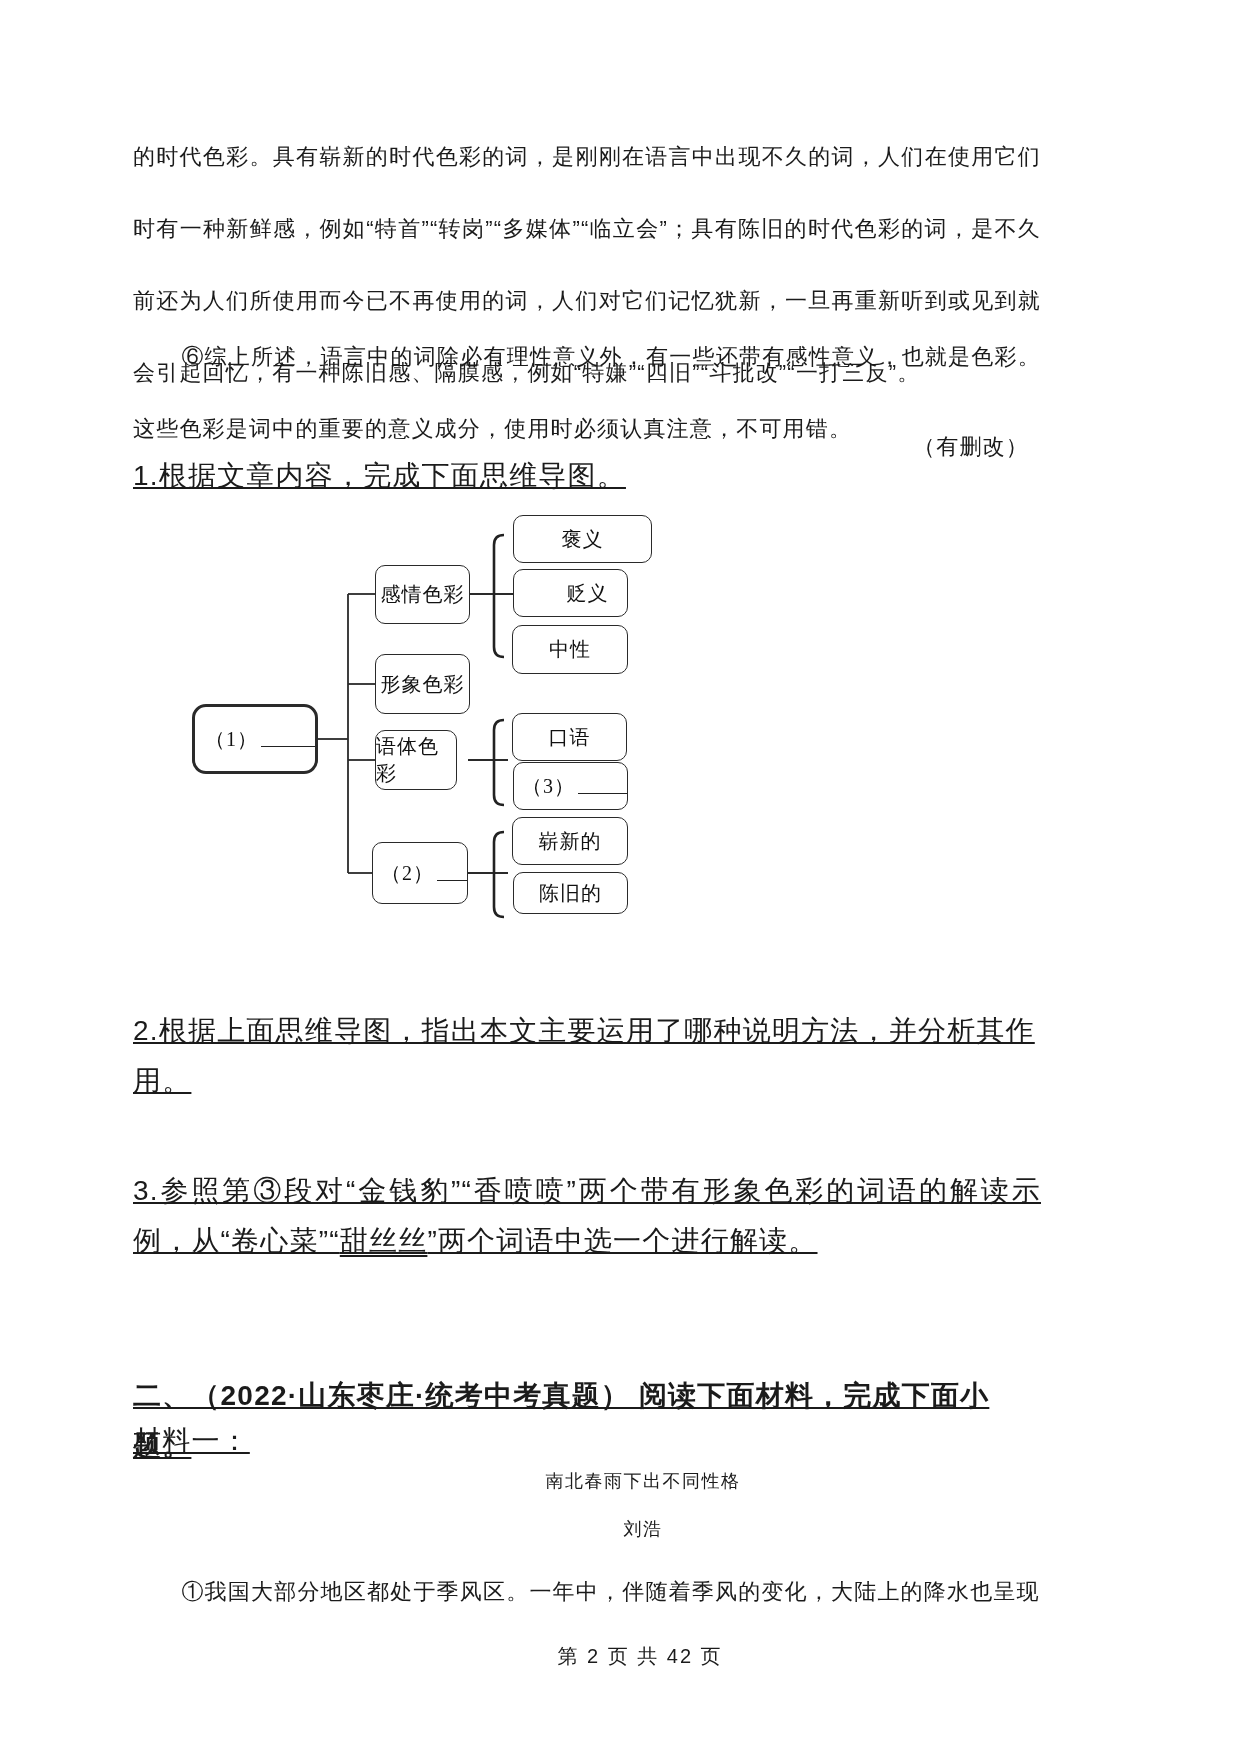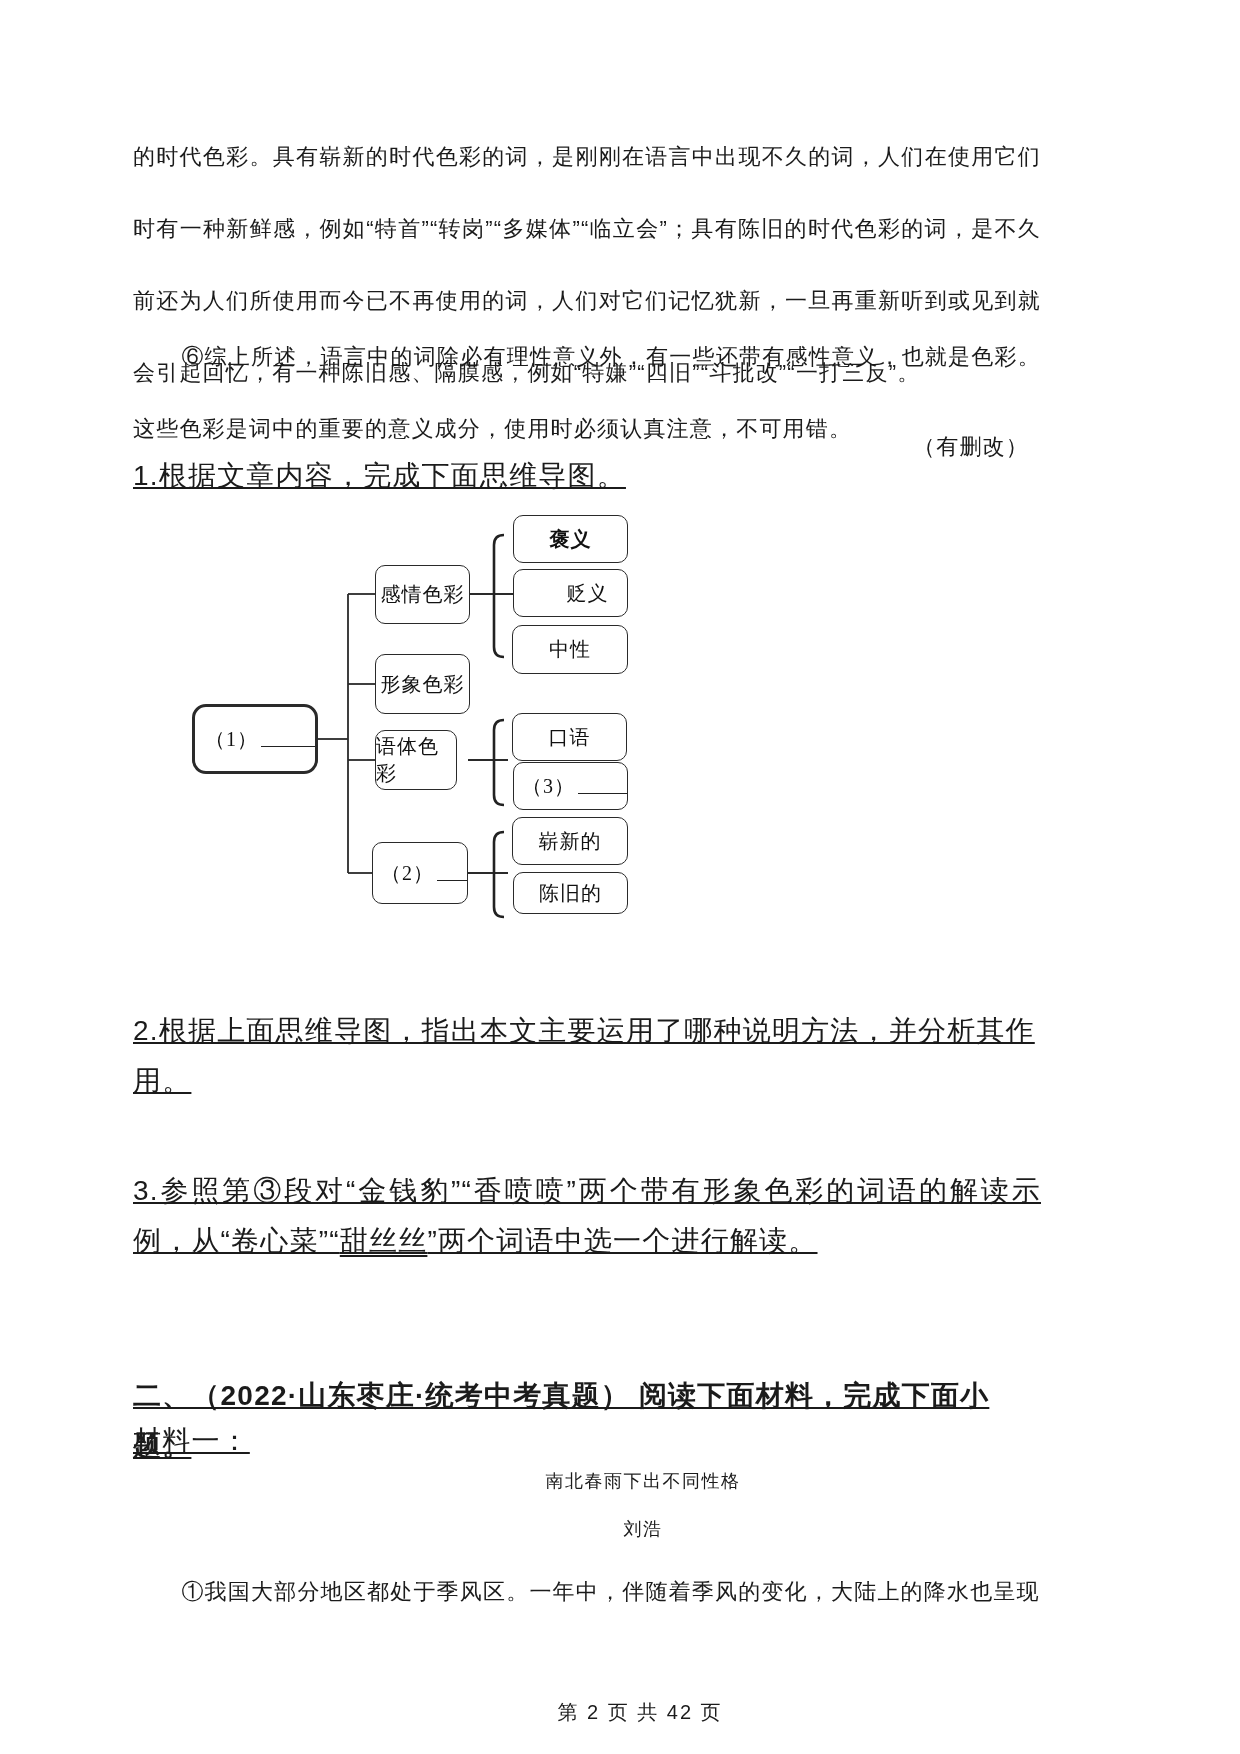--- a/index.html
+++ b/index.html
@@ -88,21 +88,21 @@
   </div>
 
   <div class="node" style="left:205px;top:68px;width:95px;height:59px;">感情色彩</div>
   <div class="node" style="left:205px;top:157px;width:95px;height:60px;">形象色彩</div>
   <div class="node" style="left:205px;top:233px;width:82px;height:60px;">语体色彩</div>
   <div class="node blank-node" style="left:202px;top:345px;width:96px;height:62px;">
     <span>（2）</span>
     <span class="blank-line w52"></span>
   </div>
 
-  <div class="node" style="left:343px;top:18px;width:115px;height:48px;font-weight:bold;">褒义</div>
+  <div class="node" style="left:343px;top:18px;width:139px;height:48px;">褒义</div>
   <div class="node" style="left:343px;top:72px;width:115px;height:48px;padding-left:34px;">贬义</div>
   <div class="node" style="left:342px;top:128px;width:116px;height:49px;">中性</div>
   <div class="node" style="left:342px;top:216px;width:115px;height:48px;">口语</div>
   <div class="node blank-node" style="left:343px;top:265px;width:115px;height:48px;">
     <span>（3）</span>
     <span class="blank-line w55"></span>
   </div>
   <div class="node" style="left:342px;top:320px;width:116px;height:48px;">崭新的</div>
   <div class="node" style="left:343px;top:375px;width:115px;height:42px;">陈旧的</div>
 </div>
@@ -116,13 +116,13 @@
 <div class="abs qline bold" style="top:1371px;">二、（2022·山东枣庄·统考中考真题） 阅读下面材料，完成下面小题。</div>
 
 <div class="abs qline" style="top:1416px;">材料一：</div>
 
 <div class="abs center-block" style="top:1456px;">南北春雨下出不同性格</div>
 
 <div class="abs center-block" style="top:1504px;">刘浩</div>
 
 <div class="abs para indent" style="top:1556px;">①我国大部分地区都处于季风区。一年中，伴随着季风的变化，大陆上的降水也呈现</div>
 
-<div class="abs footer-line" style="top:1692px;padding-left:40px;">第 2 页 共 42 页</div>
+<div class="abs footer-line" style="top:1636px;padding-left:40px;">第 2 页 共 42 页</div>
 
 </body></html>

